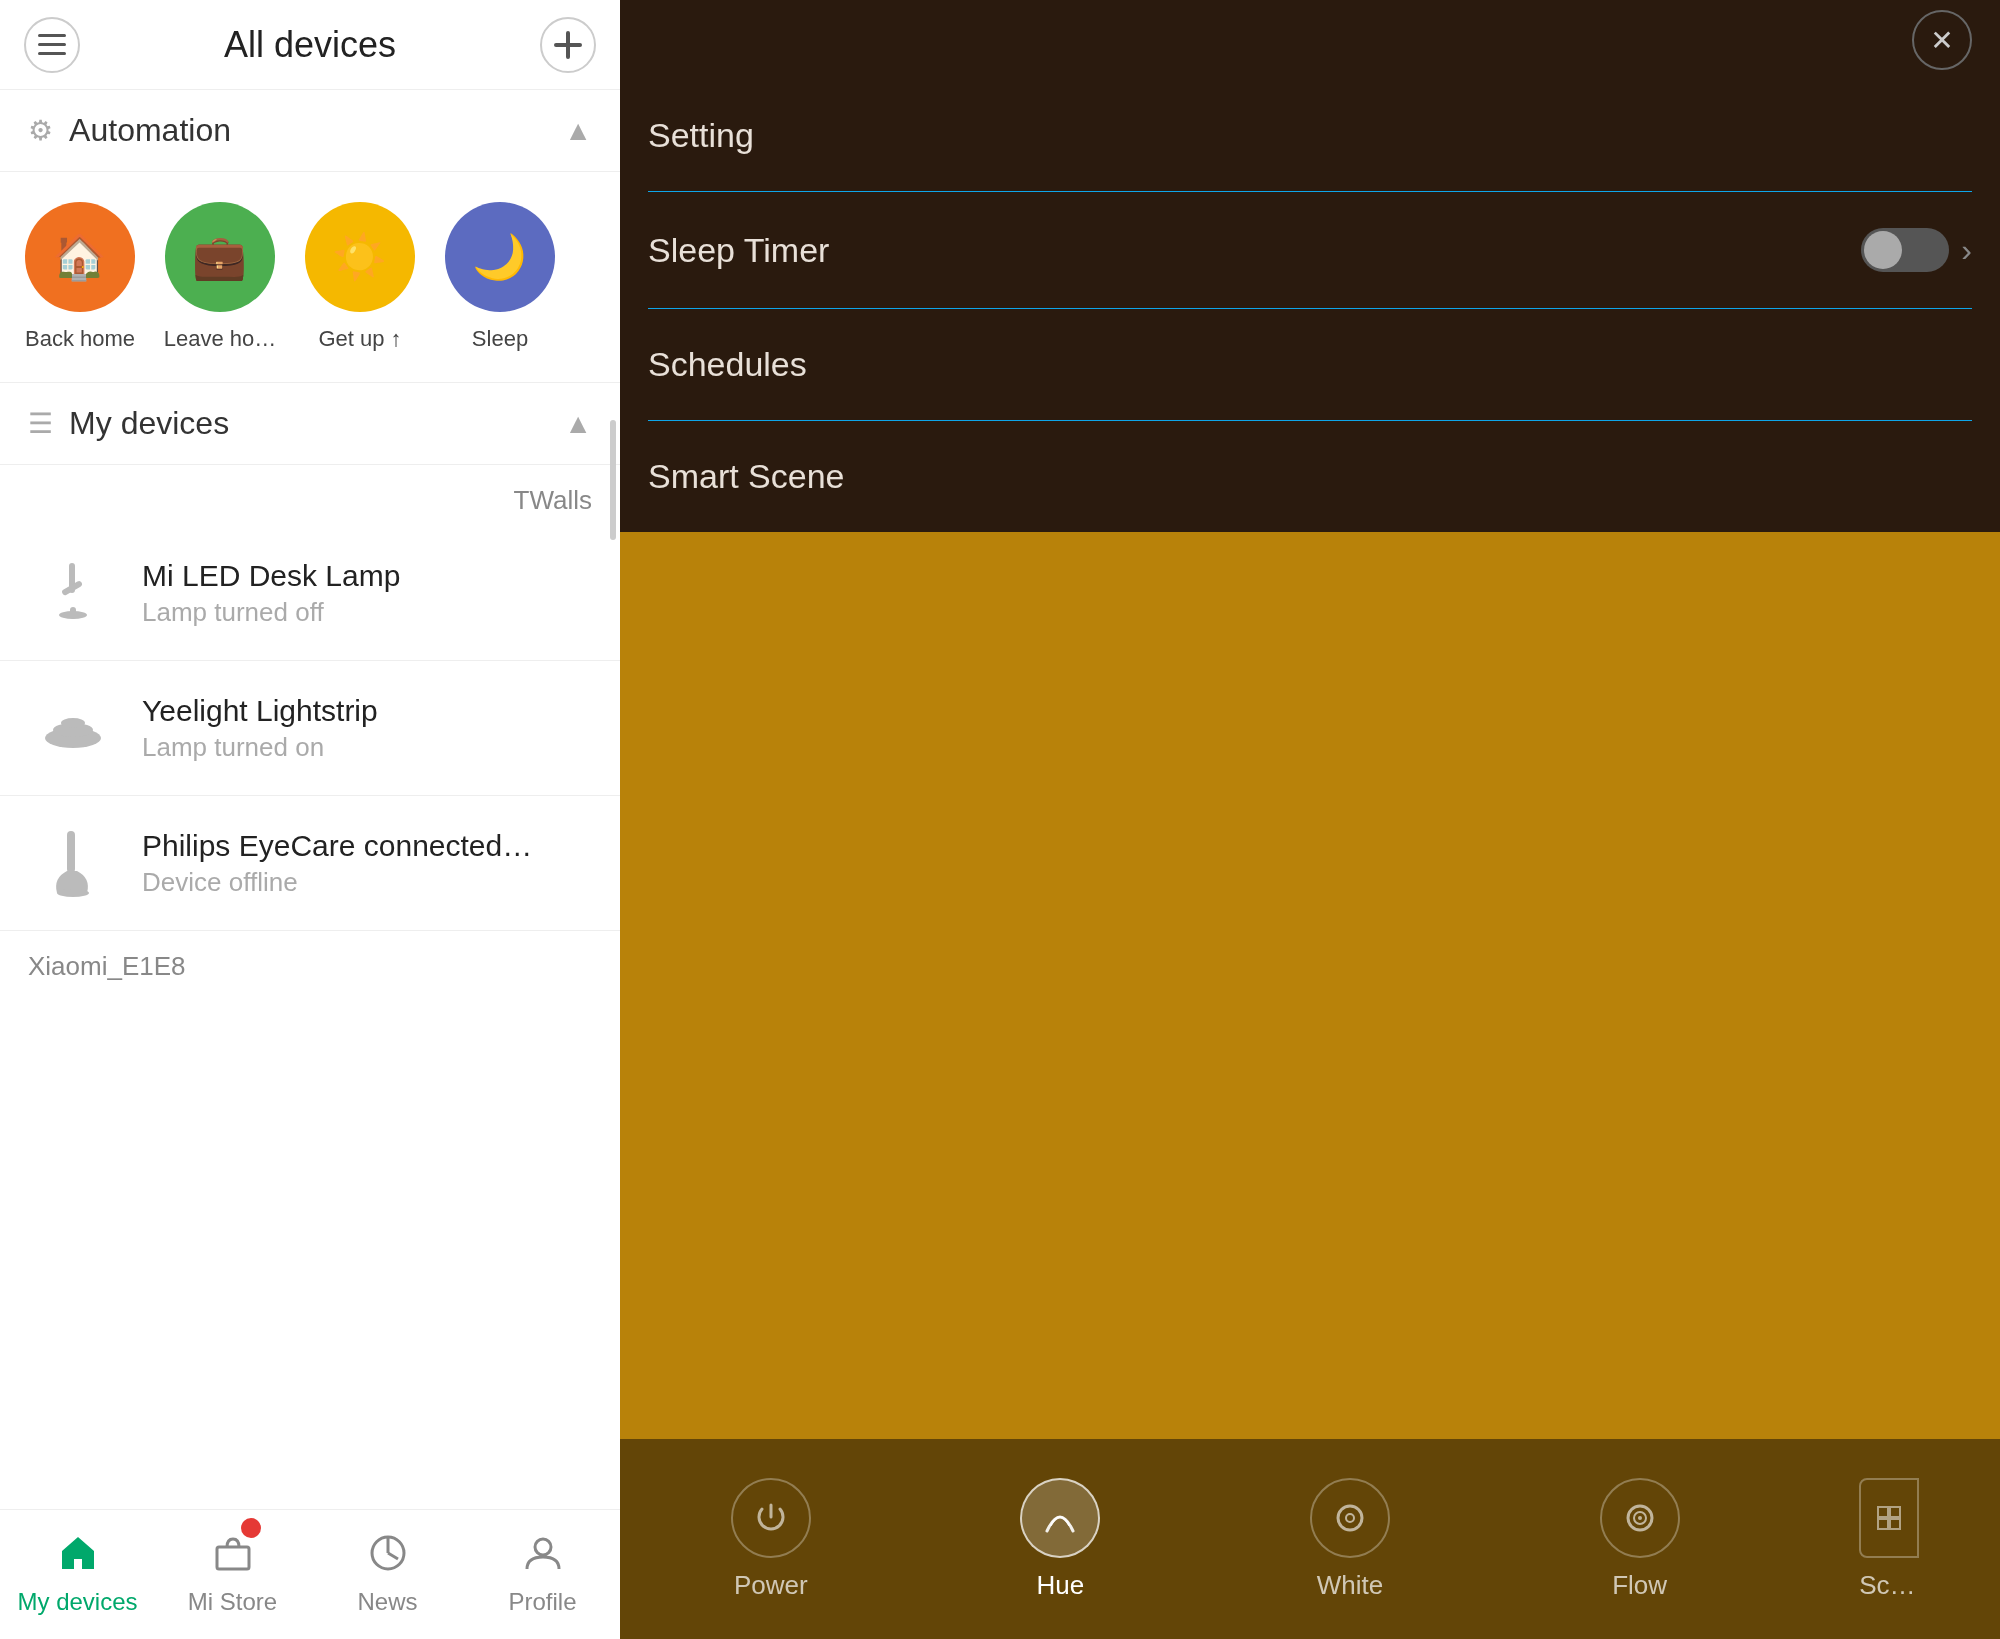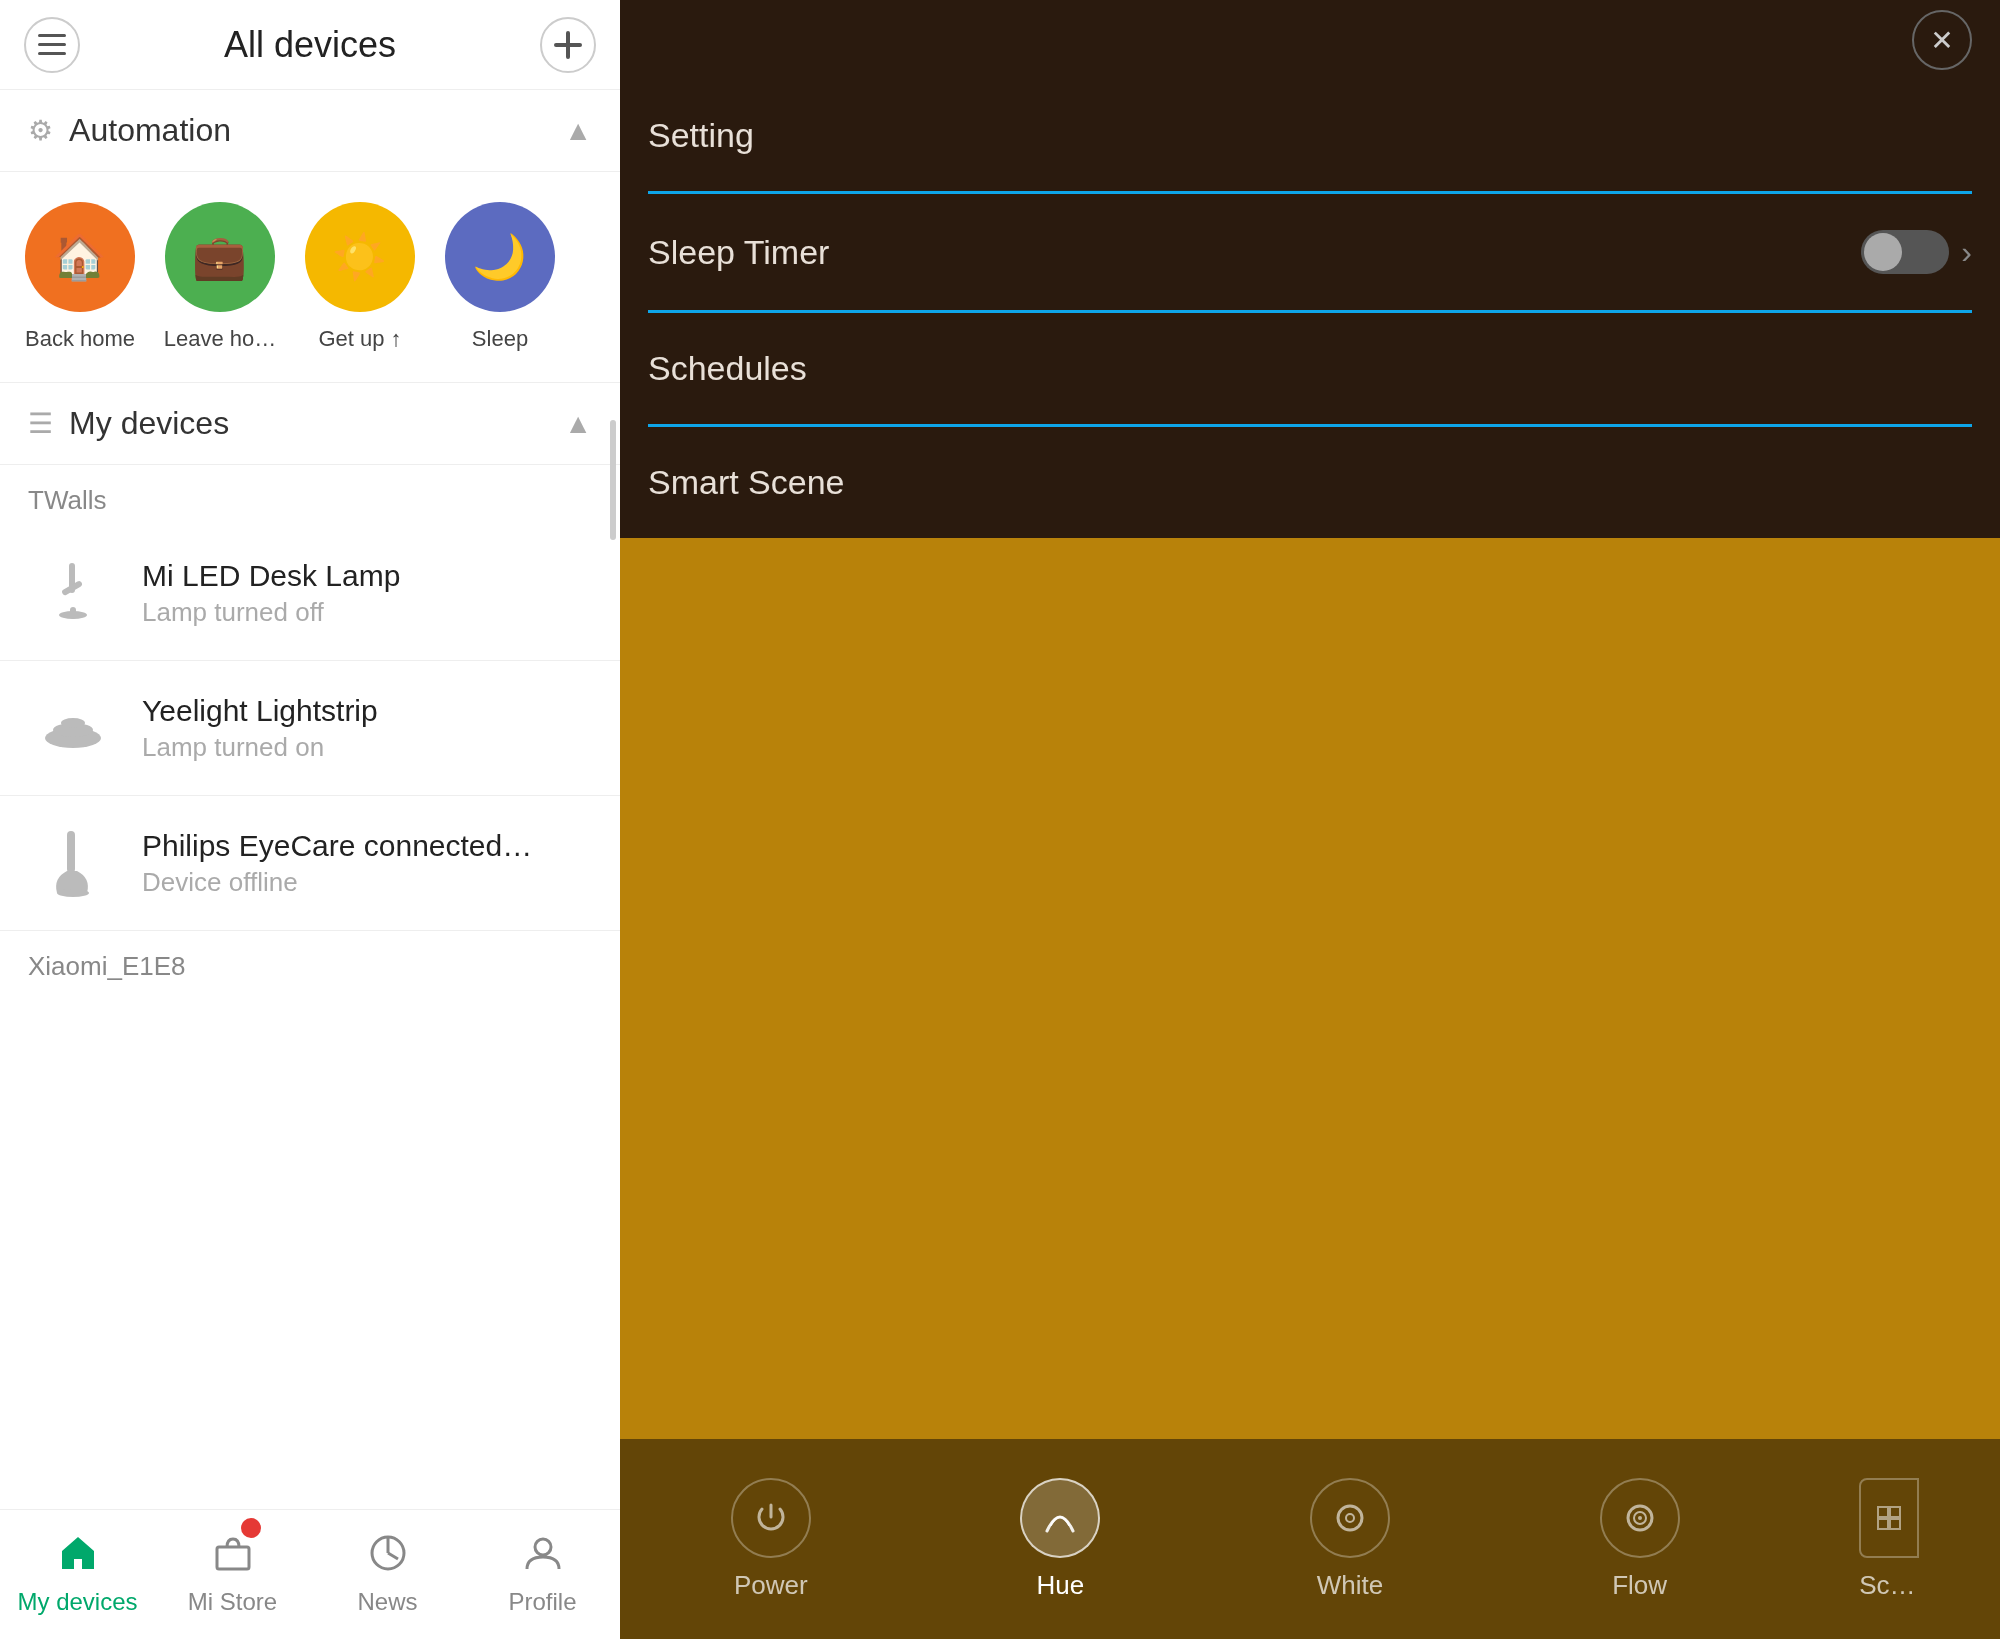--- a/index.html
+++ b/index.html
@@ -134,20 +134,21 @@
       flex: 1;
       overflow: hidden;
       display: flex;
       flex-direction: column;
     }
     .group-label {
       padding: 20px 28px 10px;
       font-size: 26px;
       color: #888;
       background: #fff;
+      text-align: right;
     }
     .device-list {
       flex: 1;
       overflow: hidden;
       background: #fff;
     }
     .device-item {
       display: flex;
       align-items: center;
       padding: 22px 28px;
@@ -257,21 +258,21 @@
     .menu-list {
       display: flex;
       flex-direction: column;
       padding: 0 28px;
     }
     .menu-item {
       display: flex;
       align-items: center;
       justify-content: space-between;
       padding: 36px 0;
-      border-bottom: 3px solid #0ea5e9;
+      border-bottom: 1px solid #0ea5e9;
       cursor: pointer;
     }
     .menu-item:last-child { border-bottom: none; }
     .menu-item-text {
       font-size: 34px;
       color: #e8e0d8;
       font-weight: 400;
     }
     .menu-item-right {
       display: flex;

